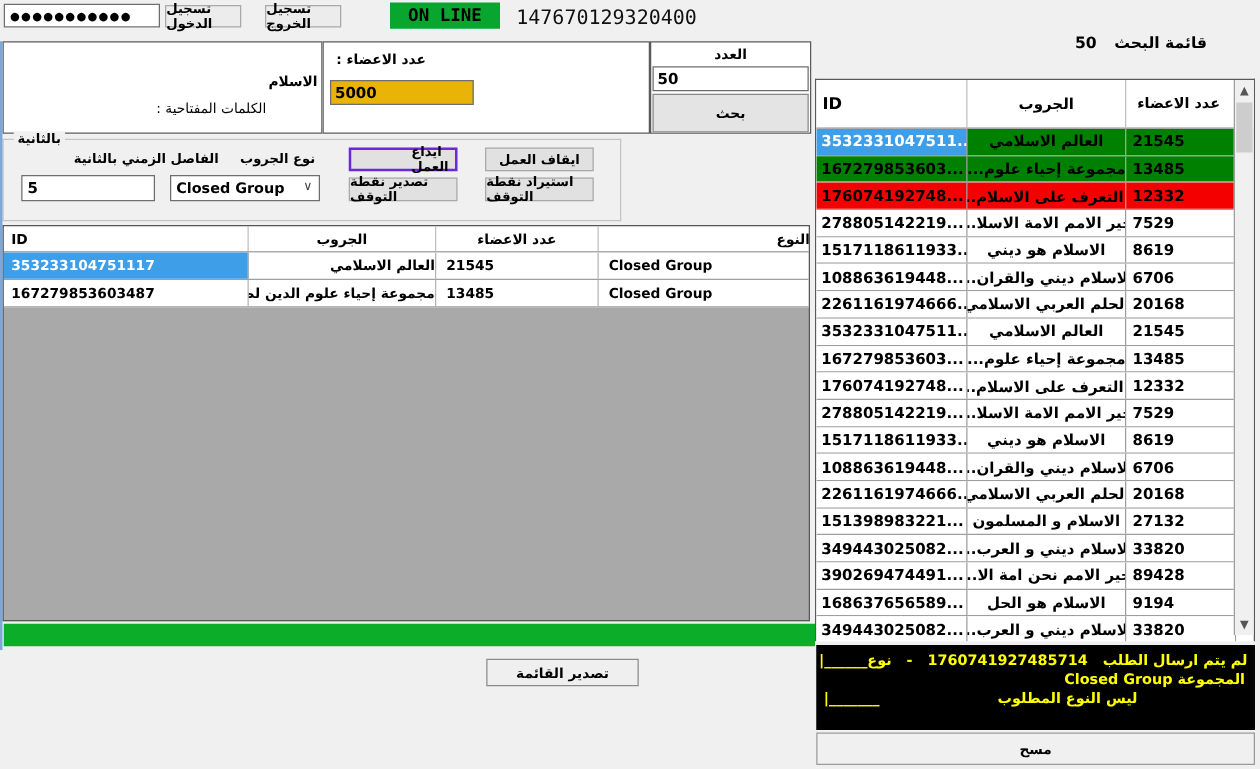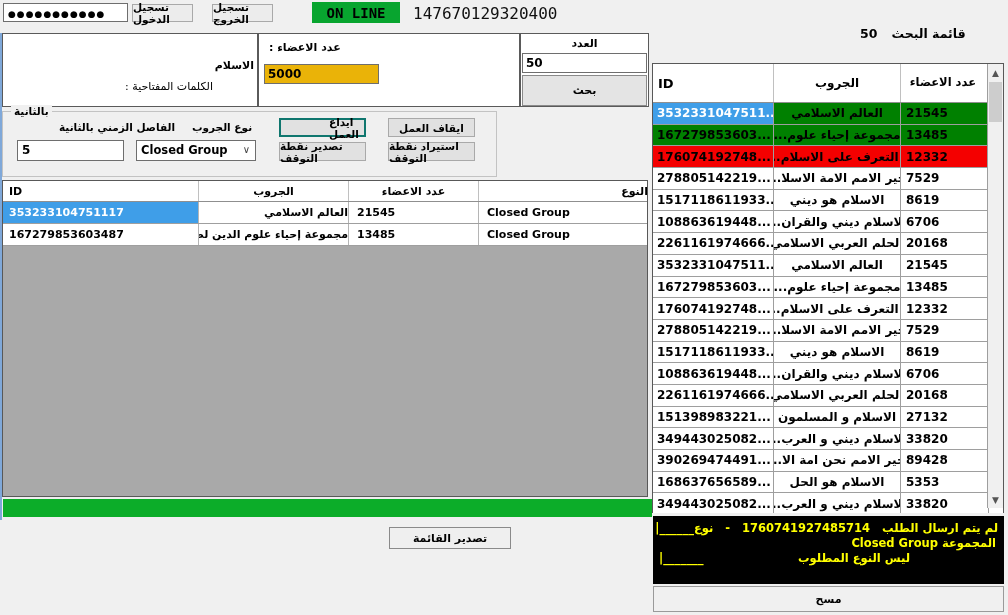--- a/index.html
+++ b/index.html
@@ -39,21 +39,21 @@
   .legend { left:8px; top:-7px; background:#f0f0f0; padding:0 3px; font-size:10.5px; font-weight:bold; }
   .lblInterval { left:20px; top:9px; font-size:10.5px; font-weight:bold; direction:rtl;margin-left:36px; }
   .inpInterval { left:14px; top:28px; width:107px; height:21px; background:#fff; border:1px solid #6e6e6e;
                  font-size:12px; font-weight:bold; padding:2px 0 0 4px; }
   .lblGtype { left:189px; top:9px; font-size:10.5px; font-weight:bold; direction:rtl; }
   .ddl { left:133px; top:28px; width:120px; height:21px; background:#fff; border:1px solid #6e6e6e;
          font-size:11.5px; font-weight:bold; padding:2px 0 0 4px; }
   .ddl .chev { position:absolute; right:5px; top:3px; font-size:10px; color:#444; font-weight:normal; }
   .sbtn { width:87px; height:19px; background:#e1e1e1; border:1px solid #a9a9a9;
           display:flex; align-items:center; justify-content:center; font-size:10.5px; font-weight:bold; }
-  .sbtn.focus { border:2px solid #0f766e;padding-left:48px; }
+  .sbtn.focus { border:2px solid #6d28d9;padding-left:48px; }
   .b-start { left:276px; top:6px; }
   .b-stop  { left:385px; top:6px; }
   .b-exp   { left:276px; top:30px; }
   .b-imp   { left:385px; top:30px; }
 
   
   .ltable { left:2px; top:180px; width:646px; height:317px; background:#a9a9a9; border:1px solid #585858; overflow:hidden; }
   .lhead, .lrow { display:grid; grid-template-columns:196px 150px 130px 170px; }
   .lhead { height:21px; background:#fff; border-bottom:1px solid #8f8f8f; }
   .lhead > div { font-size:11px; font-weight:bold; display:flex; align-items:center; border-right:1px solid #c0c0c0; }
@@ -271,21 +271,21 @@
         <div class="rc-members">33820</div>
       </div>
       <div class="rrow">
         <div class="rc-id">390269474491...</div>
         <div class="rc-group">خير الامم نحن امة الا...</div>
         <div class="rc-members">89428</div>
       </div>
       <div class="rrow">
         <div class="rc-id">168637656589...</div>
         <div class="rc-group">الاسلام هو الحل</div>
-        <div class="rc-members">5353</div>
+        <div class="rc-members">9194</div>
       </div>
       <div class="rrow">
         <div class="rc-id">349443025082...</div>
         <div class="rc-group">الاسلام ديني و العرب...</div>
         <div class="rc-members">33820</div>
       </div>
     </div>
   <div class="sbar">
     <div class="sarrow up">▲</div>
     <div class="sthumb"></div>

